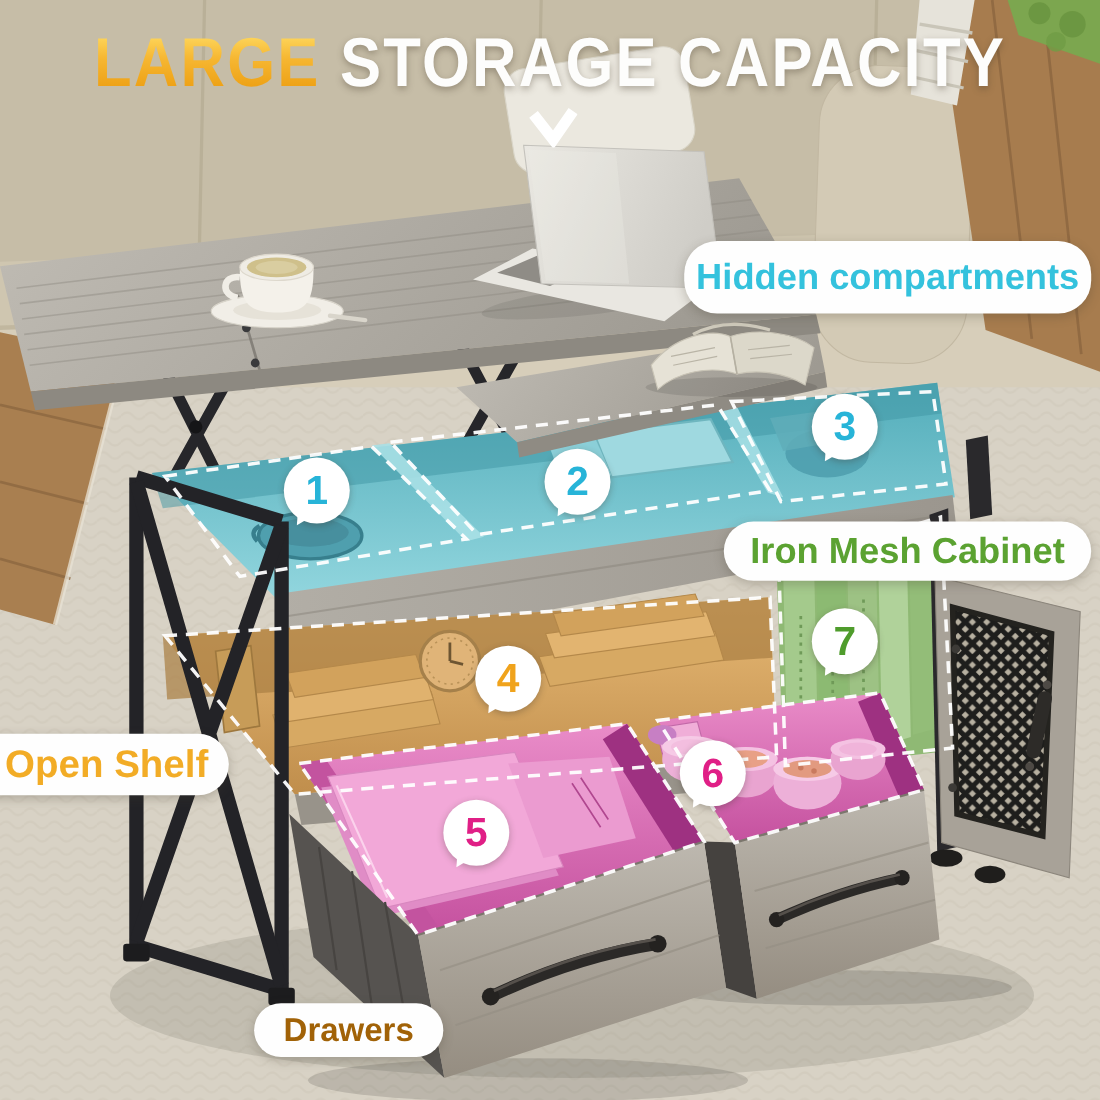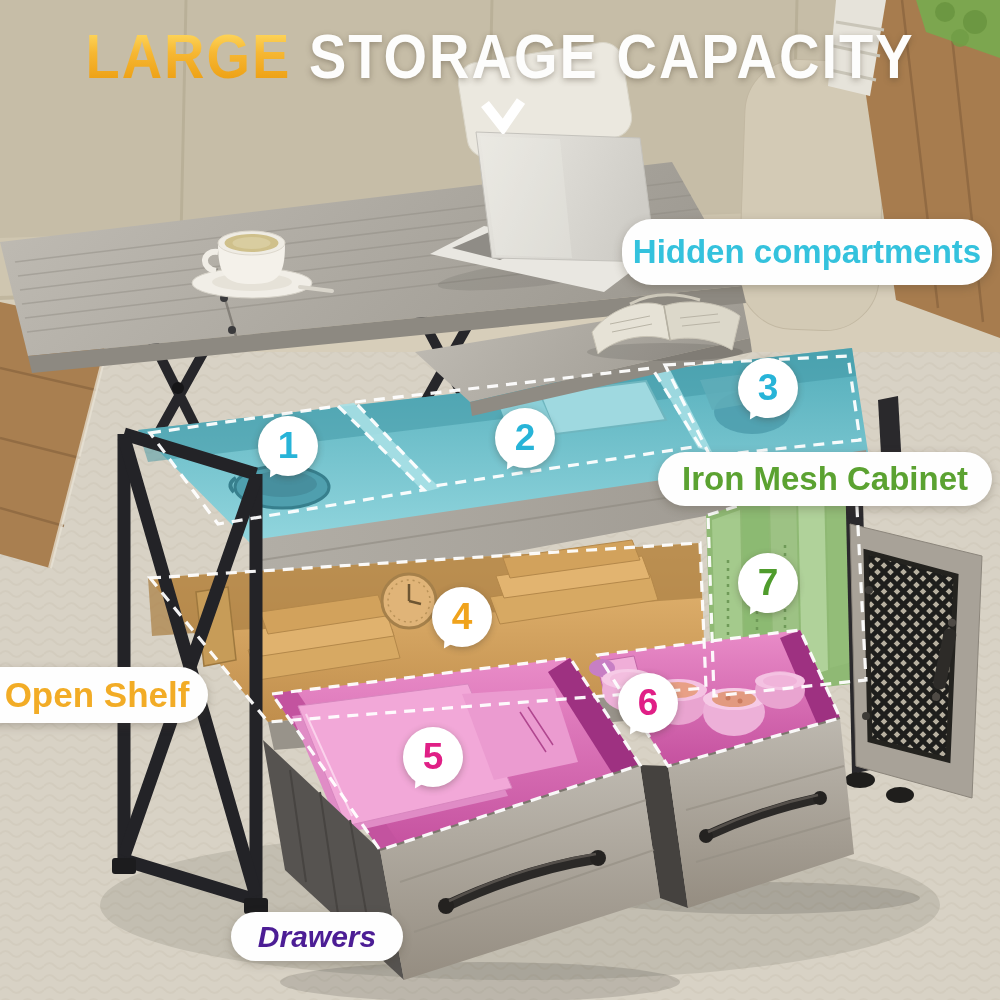--- a/index.html
+++ b/index.html
@@ -329,23 +329,23 @@
 
 <div class="headline"><span class="hl">LARGE</span><span class="rest"> STORAGE CAPACITY</span></div>
 
 <div class="pointer">
   <svg width="44" height="36" viewBox="0 0 44 36">
     <polyline points="4,6 22,29 40,3" fill="none" stroke="#ffffff" stroke-width="10"></polyline>
   </svg>
 </div>
 
 <div class="pill pill-hidden" style="color: rgb(52, 194, 221);">Hidden compartments</div>
-<div class="pill pill-mesh" style="color: rgb(91, 162, 49);">Iron Mesh Cabinet</div>
+<div class="pill pill-mesh" style="color: rgb(91, 162, 49); margin-top: 22px;">Iron Mesh Cabinet</div>
 <div class="pill pill-shelf" style="color: rgb(242, 172, 38);">Open Shelf</div>
-<div class="pill pill-drawers" style="color: #4c1d95; font-style: italic;">Drawers</div>
+<div class="pill pill-drawers" style="color: #a16207;">Drawers</div>
 
 <div class="marker m1" style="color: rgb(39, 180, 216);">1</div>
 <div class="marker m2" style="color: rgb(39, 180, 216);">2</div>
 <div class="marker m3" style="color: rgb(39, 180, 216);">3</div>
 <div class="marker m4" style="color: rgb(240, 163, 28);">4</div>
 <div class="marker m5" style="color: rgb(224, 31, 134);">5</div>
 <div class="marker m6" style="color: rgb(224, 31, 134);">6</div>
 <div class="marker m7" style="color: rgb(79, 156, 44);">7</div>
 
 </div>

